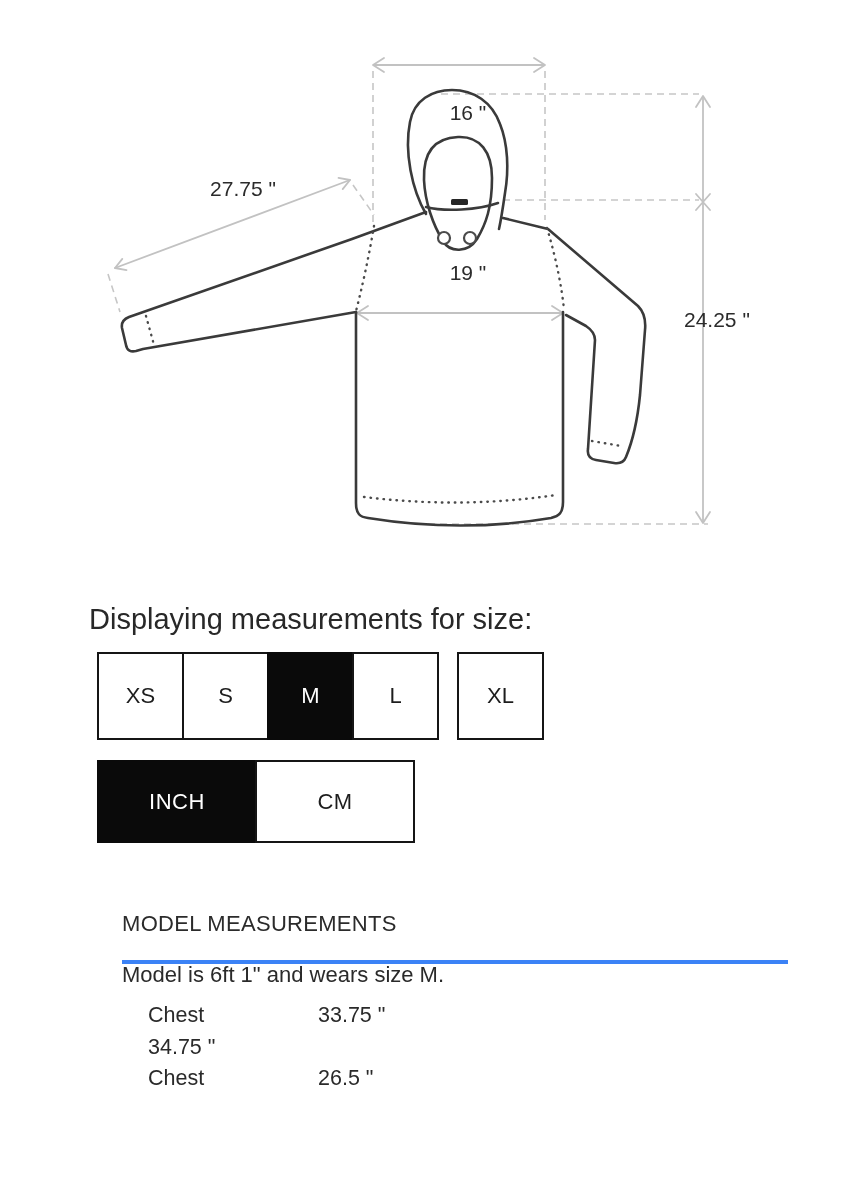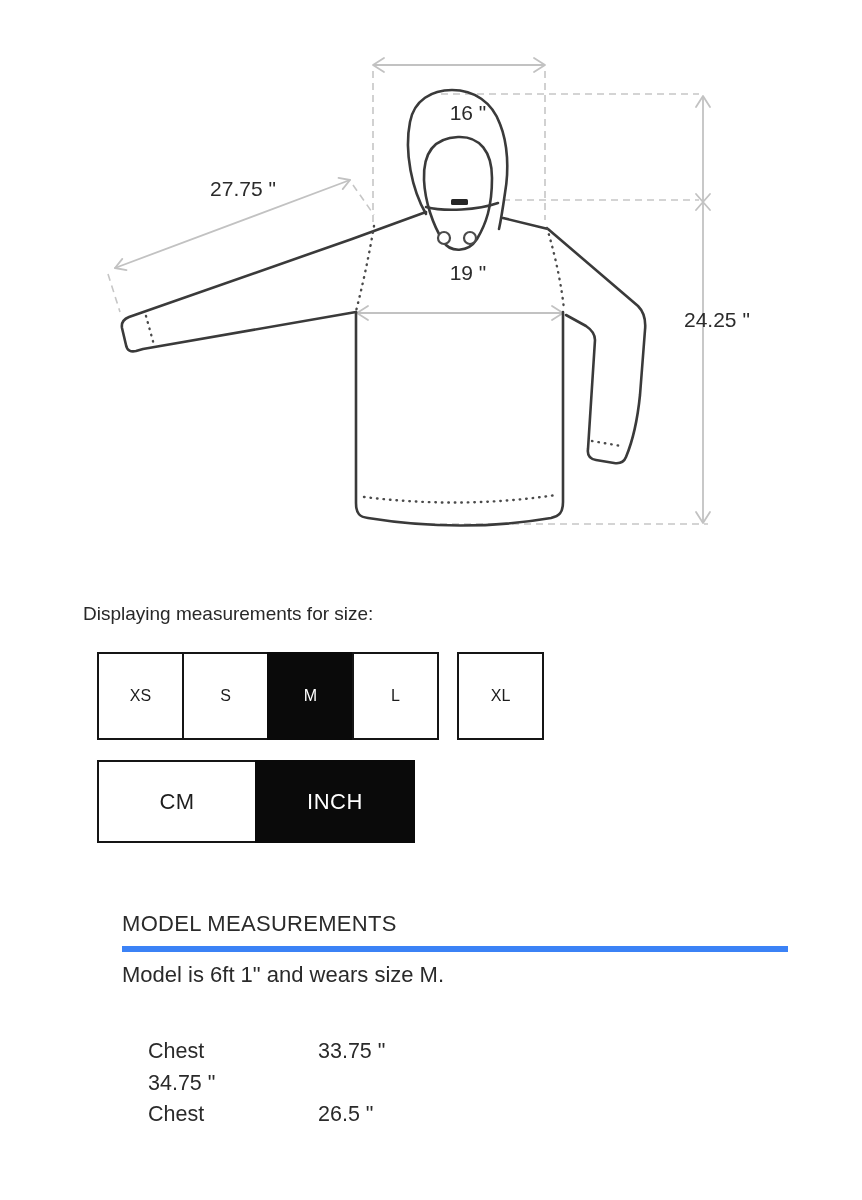--- a/index.html
+++ b/index.html
@@ -13,41 +13,41 @@
     overflow: hidden;
   }
   .diagram-svg { position: absolute; top: 0; left: 0; }
   .diagram-svg text {
     font-family: "Liberation Sans", sans-serif;
     font-size: 21px;
     fill: #2b2b2b;
   }
   .display-label {
     position: absolute;
-    left: 83px;
+    left: 89px;
     top: 603px;
-    font-size: 19px;
+    font-size: 29px;
     color: #282828;
   }
   .size-row {
     position: absolute;
     left: 97px;
     top: 652px;
     display: flex;
     align-items: stretch;
   }
   .size-btn {
     width: 87px;
     height: 88px;
     box-sizing: border-box;
     border: 2px solid #151515;
     background: #ffffff;
     color: #1d1d1d;
     font-family: "Liberation Sans", sans-serif;
-    font-size: 16px;
+    font-size: 22px;
     display: flex;
     align-items: center;
     justify-content: center;
     padding: 16px;
     cursor: pointer;
   }
   .size-btn + .size-btn { margin-left: -2px; }
   .size-btn.gap-before { margin-left: 18px; }
   .size-btn.selected {
     background: #0a0a0a;
@@ -83,34 +83,34 @@
     color: #ffffff;
   }
   .mm-heading {
     position: absolute;
     left: 122px;
     top: 911px;
     width: 666px;
     font-size: 22px;
     letter-spacing: 0.3px;
     color: #2b2b2b;
-    padding-bottom: 9px;
-    border-bottom: 6px solid #3b82f6;
+    padding-bottom: 23px;
+    border-bottom: 4px solid #3b82f6;
   }
   .mm-intro {
     position: absolute;
     left: 122px;
     top: 962px;
     font-size: 22px;
     color: #2a2a2a;
   }
   .mm-rows {
     position: absolute;
     left: 148px;
-    top: 1036px;
+    top: 1000px;
     font-size: 21.5px;
     color: #2a2a2a;
   }
   .mrow { display: flex; height: 31.6px; align-items: center; }
   .mlabel { width: 170px; }
   .mvalue { }
 </style>
 </head>
 <body>
 
@@ -187,22 +187,22 @@
 
   <div class="size-row">
     <button class="size-btn">XS</button>
     <button class="size-btn">S</button>
     <button class="size-btn selected">M</button>
     <button class="size-btn">L</button>
     <button class="size-btn gap-before">XL</button>
   </div>
 
   <div class="unit-row">
+    <button class="unit-btn selected">INCH</button>
     <button class="unit-btn">CM</button>
-    <button class="unit-btn selected">INCH</button>
   </div>
 
   <div class="mm-heading">MODEL MEASUREMENTS</div>
   <div class="mm-intro">Model is 6ft 1" and wears size M.</div>
 
   <div class="mm-rows">
     <div class="mrow">
       <span class="mlabel">Chest</span>
       <span class="mvalue">33.75 "</span>
     </div>

